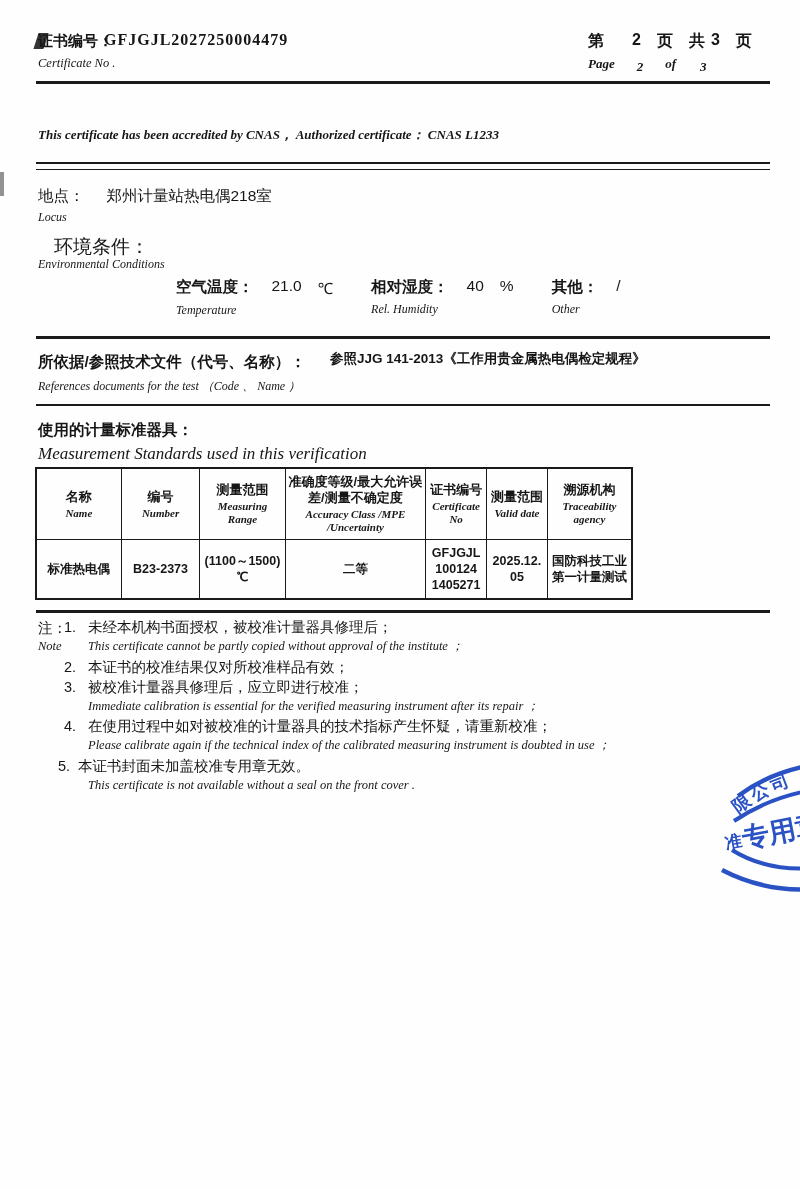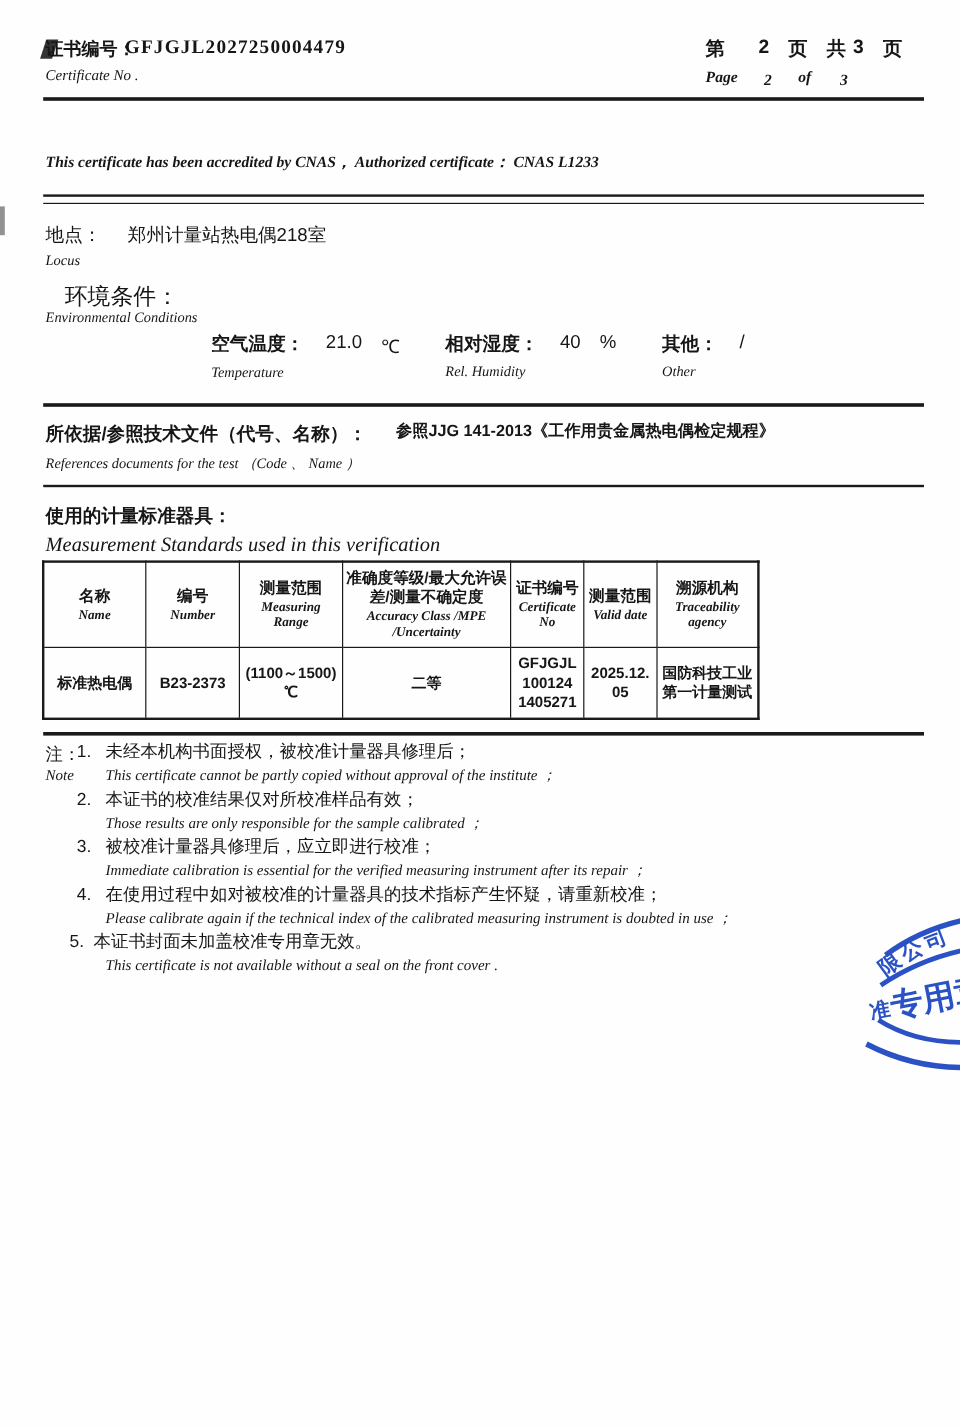--- a/index.html
+++ b/index.html
@@ -254,21 +254,20 @@
         <span class="note-num">1.</span>
         <span>未经本机构书面授权，被校准计量器具修理后；</span>
       </div>
       <div class="note-en en">This certificate cannot be partly copied without approval of the institute ；</div>
     </div>
     <div>
       <div class="note-zh">
         <span class="note-num">2.</span>
         <span>本证书的校准结果仅对所校准样品有效；</span>
       </div>
-      <div class="note-en en">Those results are only responsible for the sample calibrated ；</div>
     </div>
     <div>
       <div class="note-zh">
         <span class="note-num">3.</span>
         <span>被校准计量器具修理后，应立即进行校准；</span>
       </div>
       <div class="note-en en">Immediate calibration is essential for the verified measuring instrument after its repair ；</div>
     </div>
     <div>
       <div class="note-zh">

